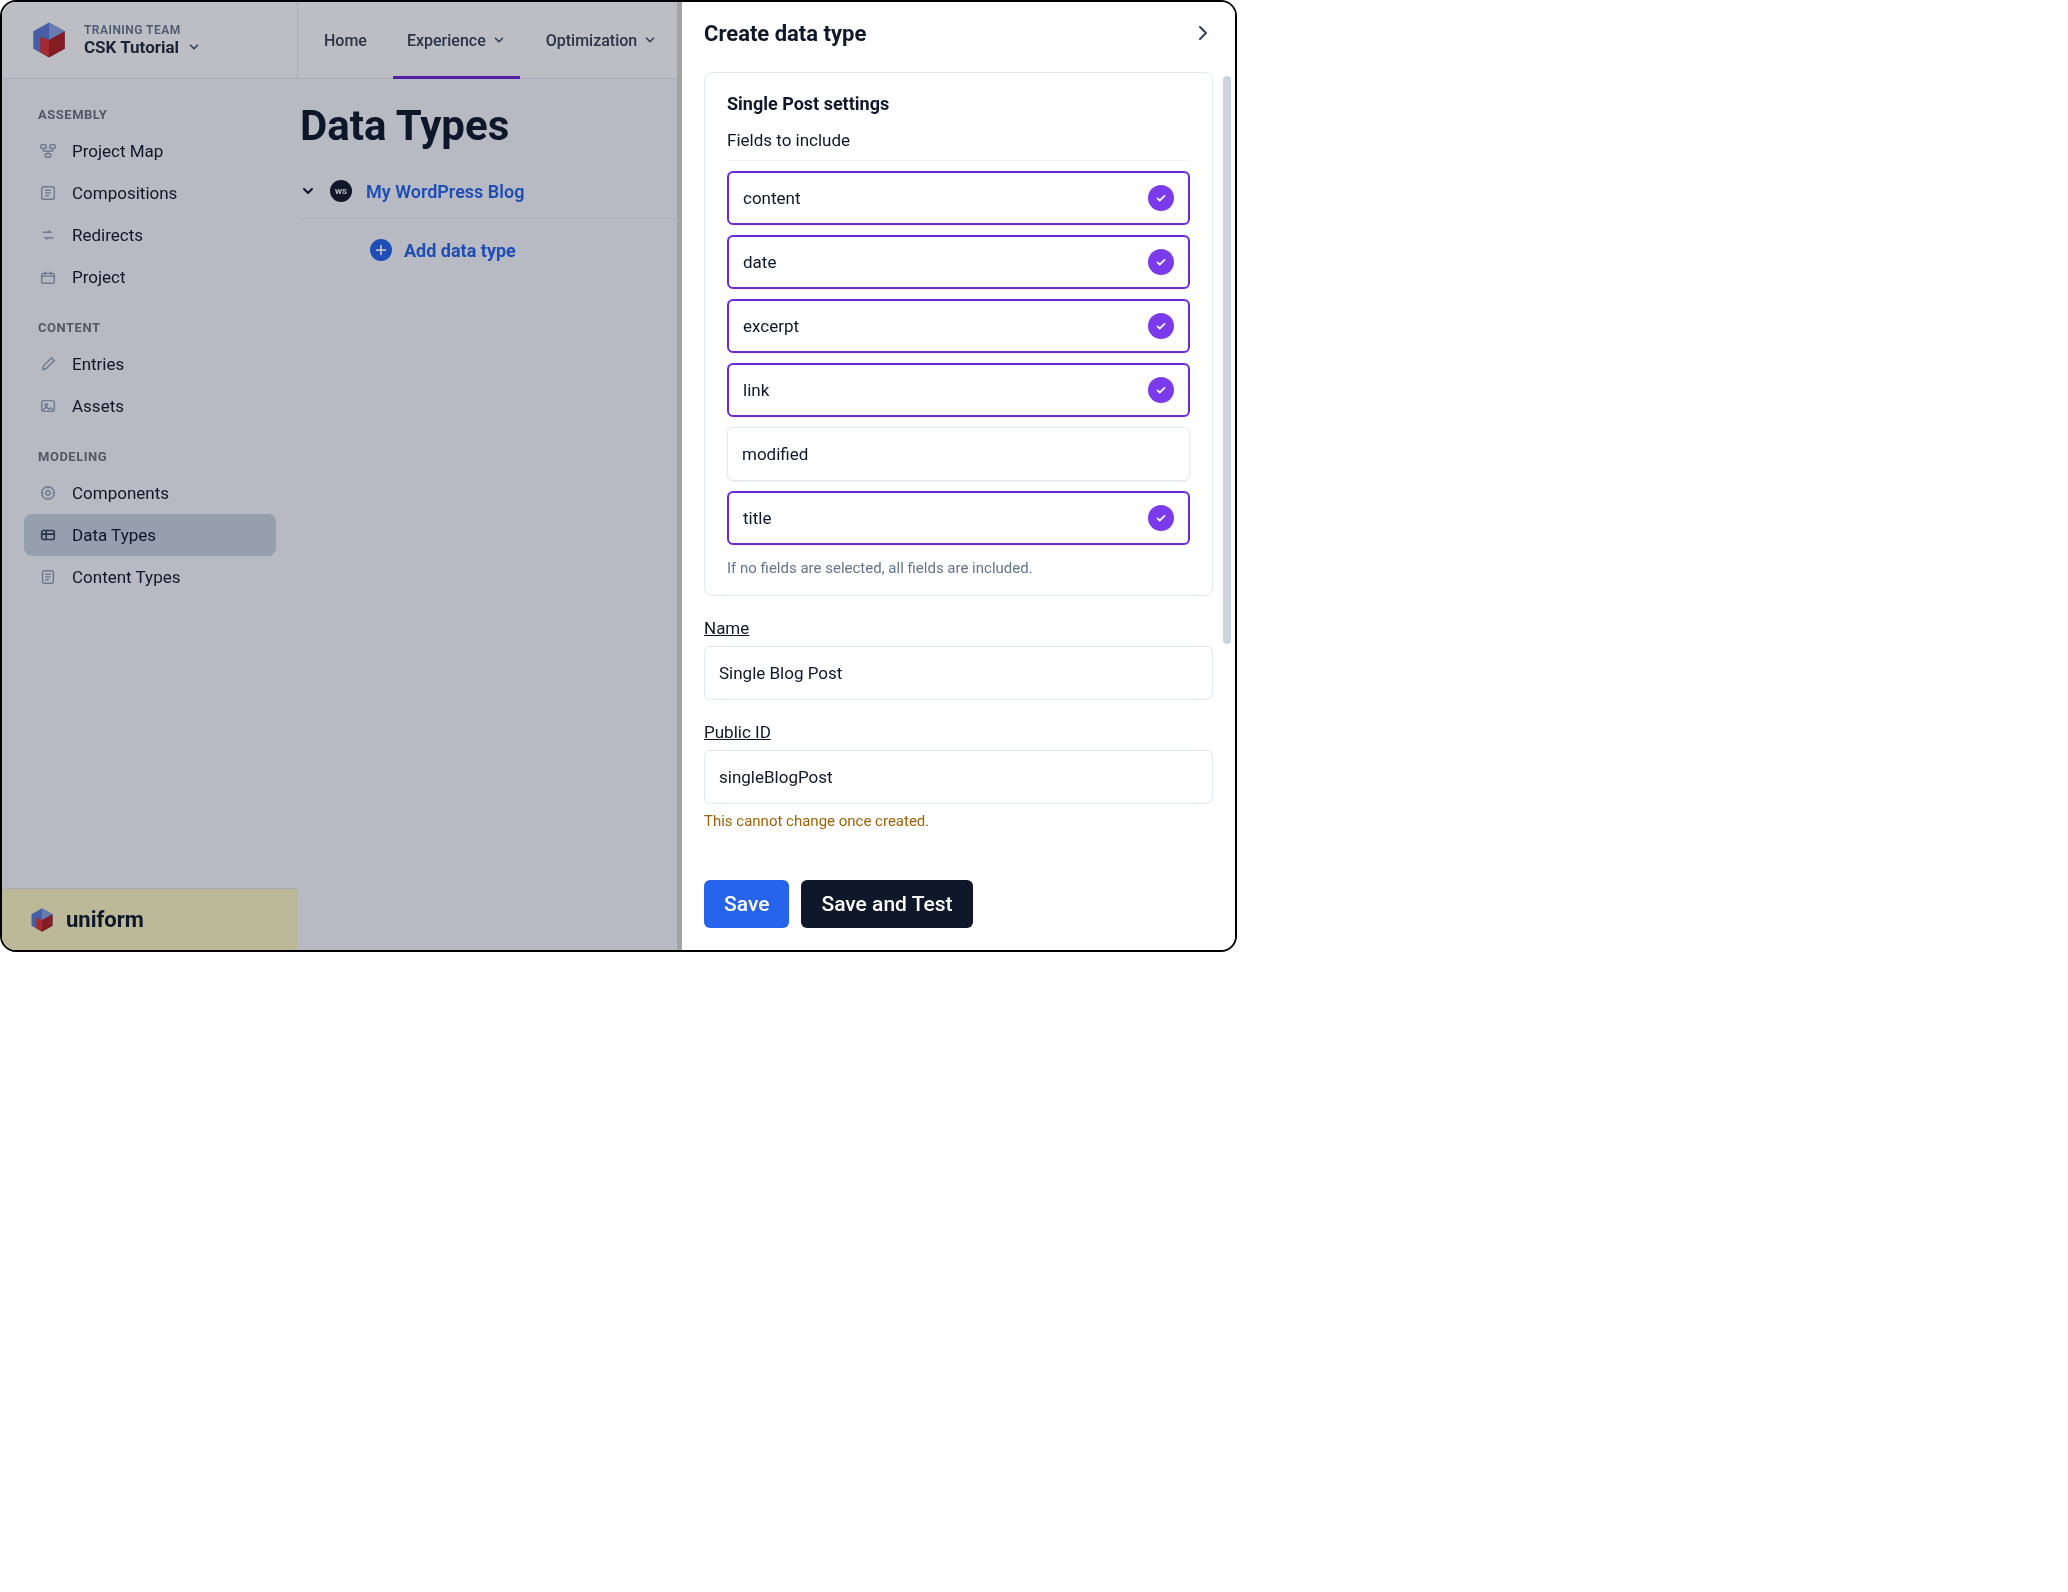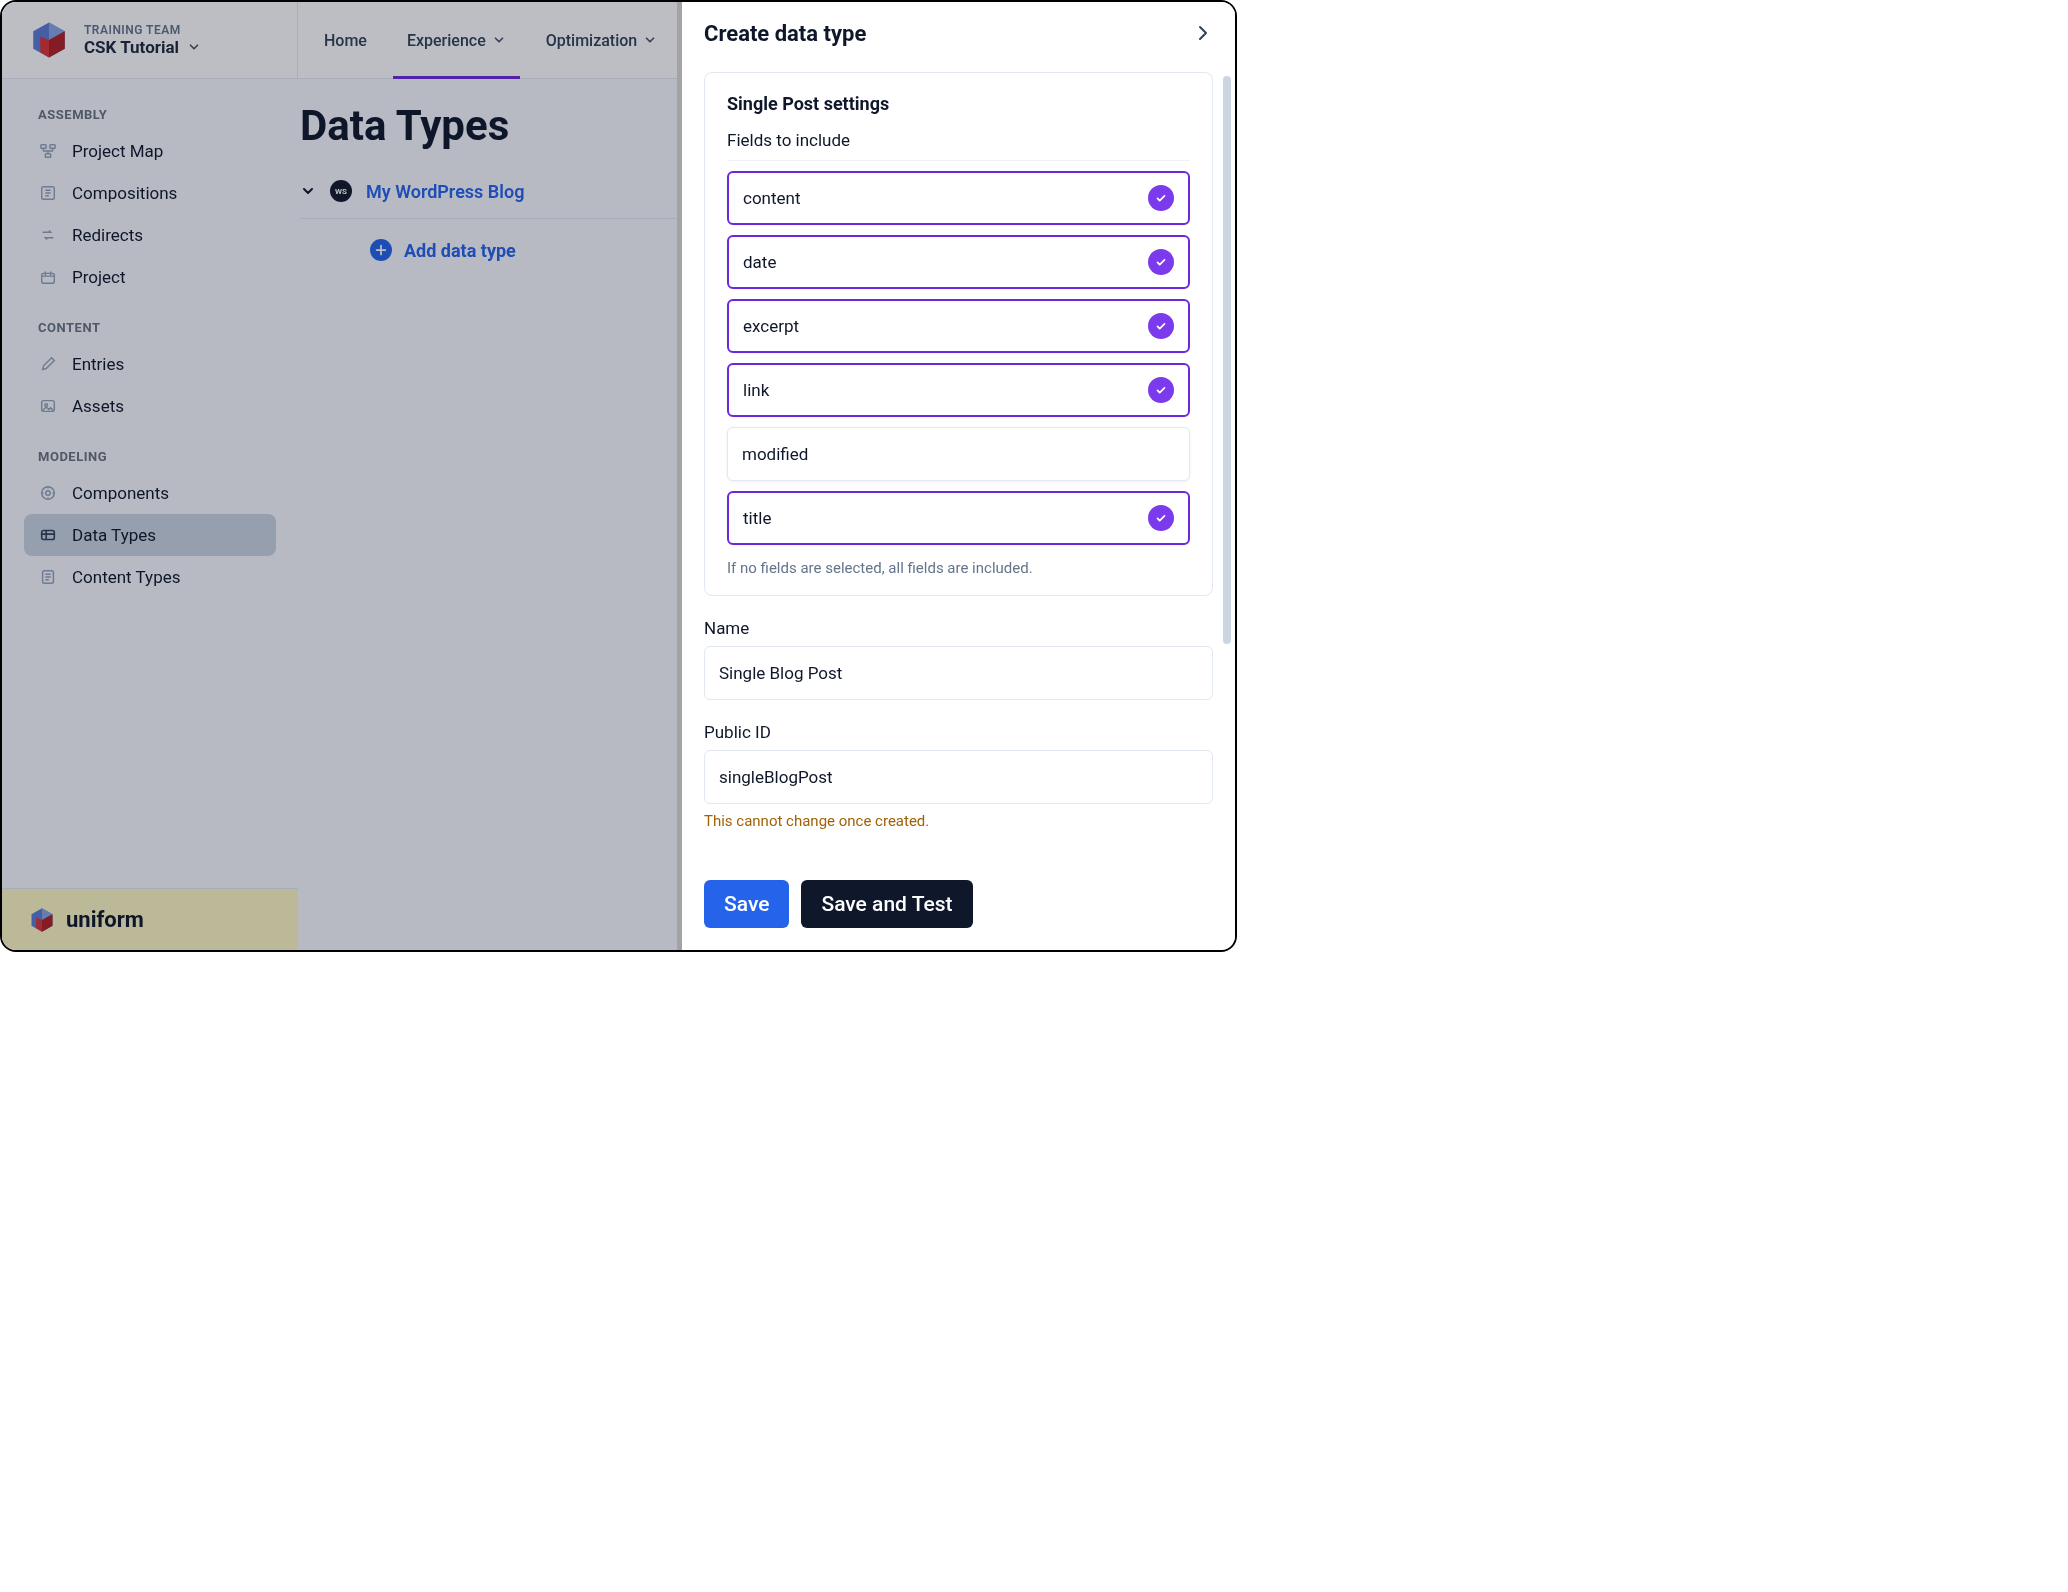--- a/index.html
+++ b/index.html
@@ -278,20 +278,21 @@
   }
   .fields-help {
     font-size: 15px;
     color: #64748b;
     margin-top: 14px;
   }
   .form-label {
     font-size: 17px;
     color: #0f172a;
     margin: 4px 0 8px 0;
+    text-decoration: underline;
   }
   .text-input {
     width: 100%;
     height: 54px;
     border: 1px solid #e2e8f0;
     border-radius: 6px;
     padding: 0 14px;
     font-size: 17px;
     color: #0f172a;
     font-family: inherit;

